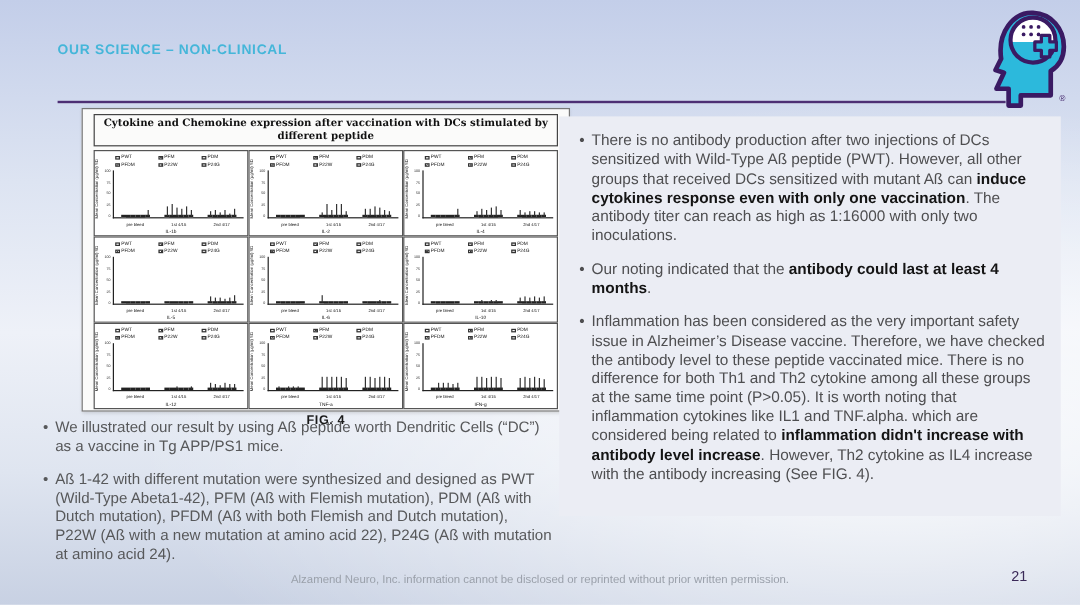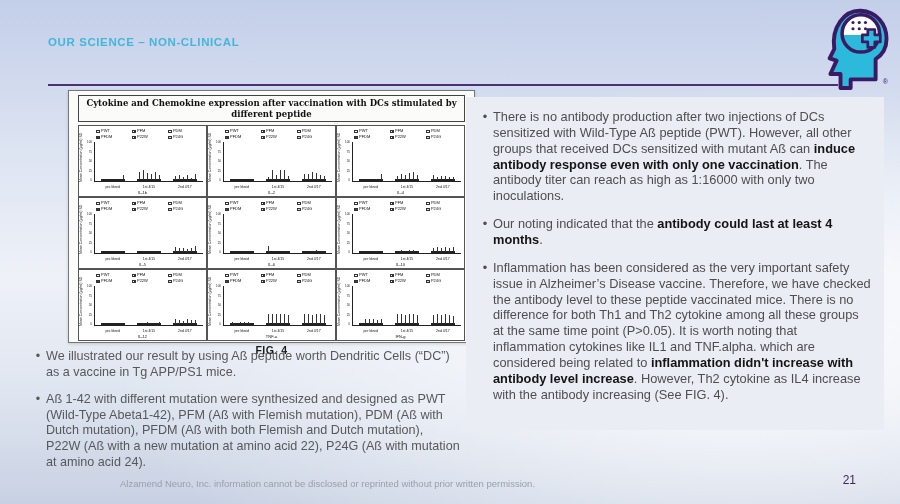--- a/index.html
+++ b/index.html
@@ -67,21 +67,21 @@
   .bullet b{color:#141414;font-weight:700;}
   
   .results{position:absolute;left:466px;top:97px;width:418px;}
   .results-header{height:27px;background:var(--header-bar-purple);color:#f2ecf7;font-size:16.5px;
     display:flex;align-items:center;justify-content:center;letter-spacing:.3px;}
   .results-body{background:var(--panel-bg);padding:12px 13px 13px 11px;min-height:333px;
     font-size:12.8px;line-height:1.24;color:var(--body-text);}
   .results-body .bullet{margin-bottom:12px;}
   .results-body .bullet:last-child{margin-bottom:0;}
   
-  .footer-note{position:absolute;left:120px;right:120px;top:478px;text-align:left;
+  .footer-note{position:absolute;left:120px;right:120px;top:478px;text-align:center;
     font-size:9.5px;color:#9aa0aa;}
   .page-number{position:absolute;right:44px;top:473px;font-size:12px;color:#3b2a58;}
 </style>
 </head>
 <body>
 
 <div class="slide">
 
   <div class="eyebrow">OUR SCIENCE – NON-CLINICAL</div>
   <div class="title-rule"></div>
@@ -926,21 +926,21 @@
     <div class="bullet">
       <span class="dot">•</span>
       <span class="btxt"><span>Aß 1-42 with different mutation were synthesized and designed as PWT (Wild-Type Abeta1-42), PFM (Aß with Flemish mutation), PDM (Aß with Dutch mutation), PFDM (Aß with both Flemish and Dutch mutation), P22W (Aß with a new mutation at amino acid 22), P24G (Aß with mutation at amino acid 24).</span></span>
     </div>
   </div>
 
   <div class="results">
     <div class="results-body">
       <div class="bullet">
         <span class="dot">•</span>
-        <span class="btxt"><span>There is no antibody production after two injections of DCs sensitized with Wild-Type Aß peptide (PWT). However, all other groups that received DCs sensitized with mutant Aß can </span><b>induce antibody response even with only one vaccination</b><span>. The antibody titer can reach as high as 1:16000 with only two inoculations.</span></span>
+        <span class="btxt"><span>There is no antibody production after two injections of DCs sensitized with Wild-Type Aß peptide (PWT). However, all other groups that received DCs sensitized with mutant Aß can </span><b>induce cytokines response even with only one vaccination</b><span>. The antibody titer can reach as high as 1:16000 with only two inoculations.</span></span>
       </div>
       <div class="bullet">
         <span class="dot">•</span>
         <span class="btxt"><span>Our noting indicated that the </span><b>antibody could last at least 4 months</b><span>.</span></span>
       </div>
       <div class="bullet">
         <span class="dot">•</span>
         <span class="btxt"><span>Inflammation has been considered as the very important safety issue in Alzheimer’s Disease vaccine. Therefore, we have checked the antibody level to these peptide vaccinated mice. There is no difference for both Th1 and Th2 cytokine among all these groups at the same time point (P&gt;0.05). It is worth noting that inflammation cytokines like IL1 and TNF.alpha. which are considered being related to </span><b>inflammation didn't increase with antibody level increase</b><span>. However, Th2 cytokine as IL4 increase with the antibody increasing (See FIG. 4).</span></span>
       </div>
     </div>

